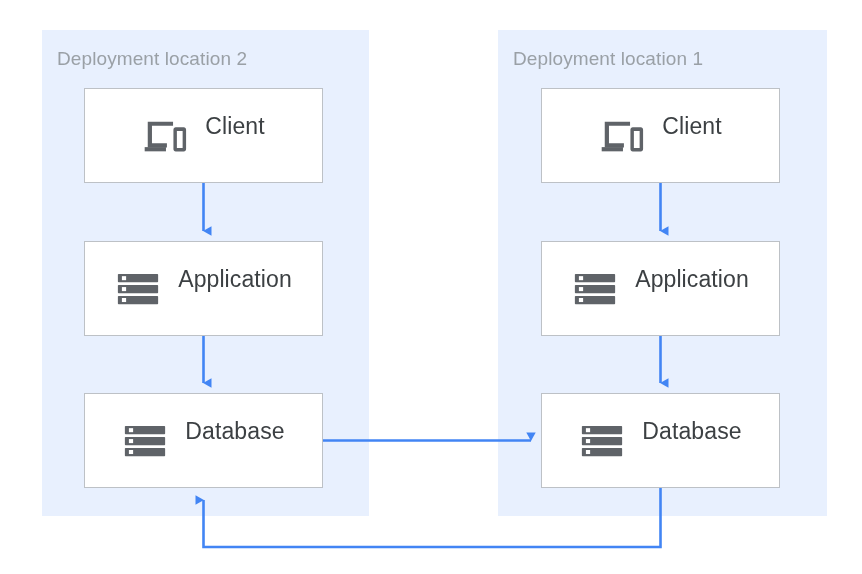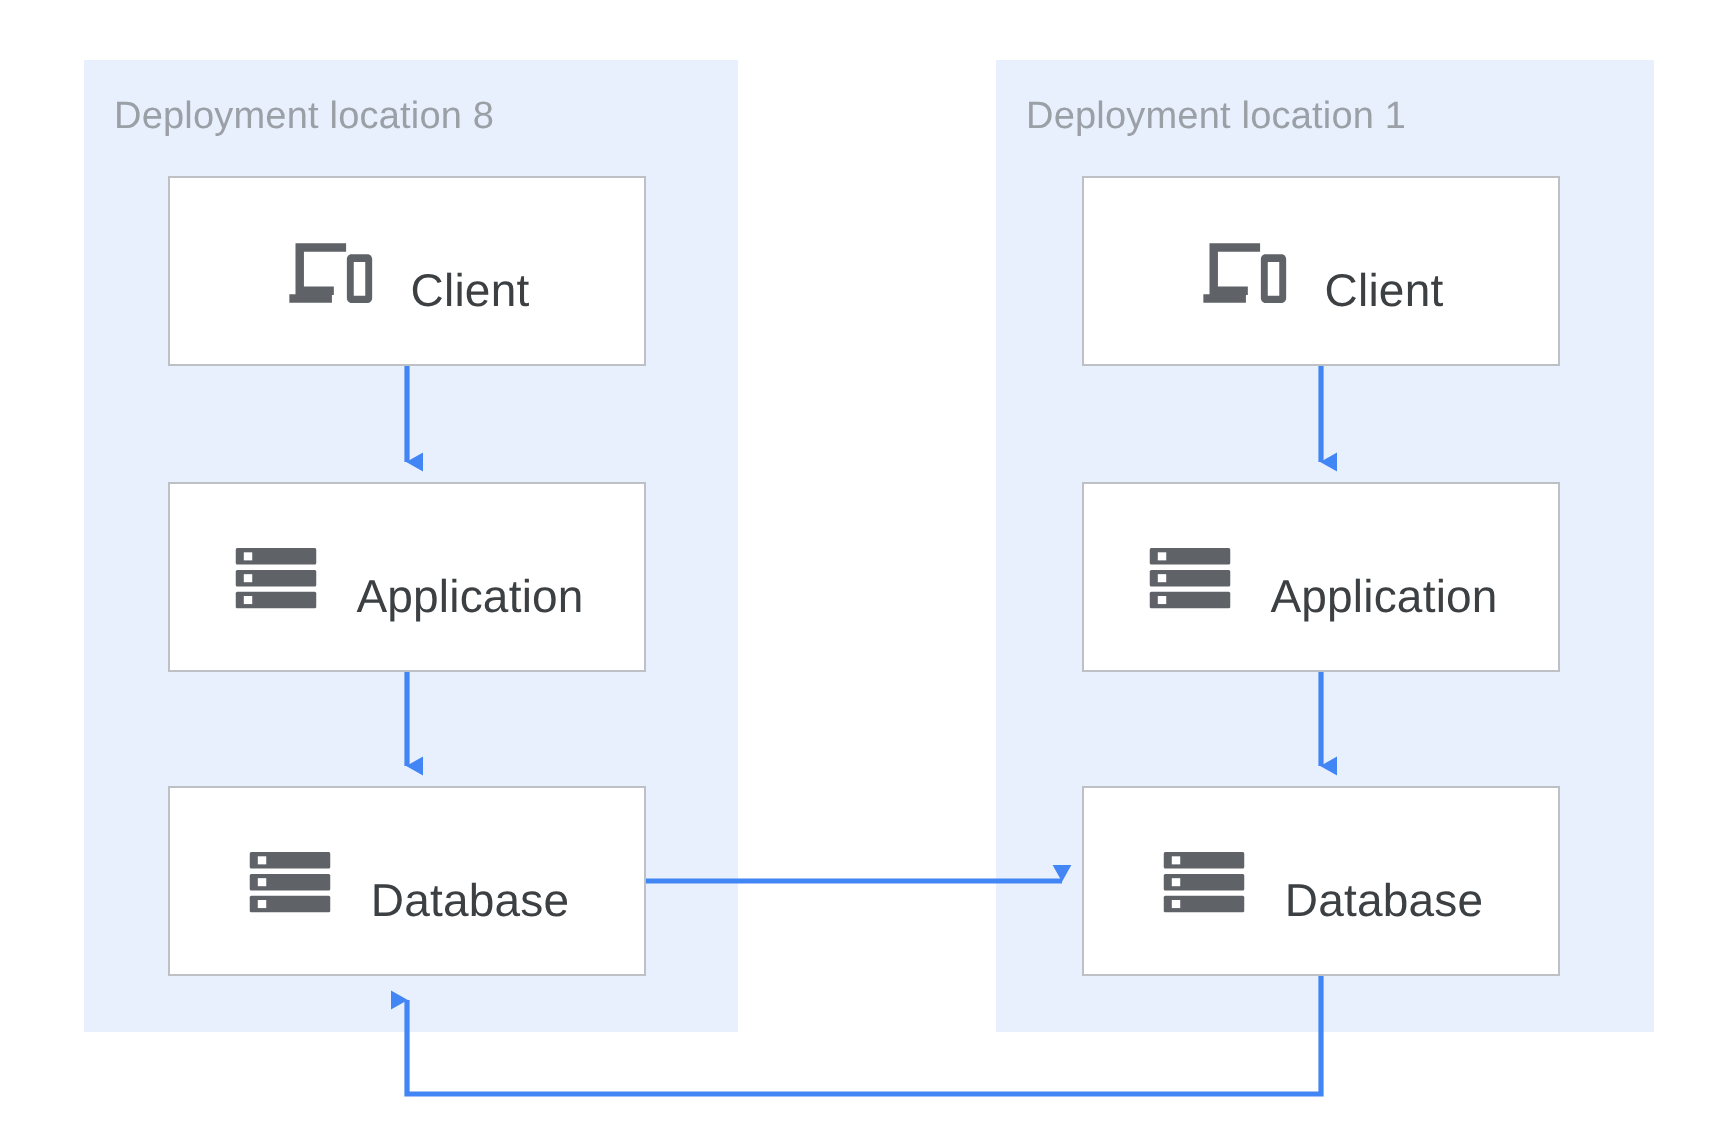--- a/index.html
+++ b/index.html
@@ -47,21 +47,21 @@
     background: #ffffff;
     border: 1px solid #bdc1c6;
     display: flex;
     align-items: center;
     justify-content: center;
     width: 239px;
     height: 95px;
   }
   .node-inner {
     display: flex;
-    align-items: flex-end;
+    align-items: flex-start;
     gap: 17px;
   }
   .node-label {
     font-size: 23px;
     line-height: 27px;
     color: #3c4043;
     white-space: nowrap;
     letter-spacing: 0.1px;
   }
   .node-icon {
@@ -89,21 +89,21 @@
     height: 574px;
     pointer-events: none;
   }
 </style>
 </head>
 <body>
 
 <div id="diagram">
 
   <div class="zone" id="zone-1">
-    <div class="zone-title">Deployment location 8</div>
+    <div class="zone-title">Deployment location 2</div>
   </div>
 
   <div class="zone" id="zone-2">
     <div class="zone-title">Deployment location 1</div>
   </div>
 
   <div class="node" id="node-client-1">
     <div class="node-inner">
       <span class="node-icon">
         <svg class="node-icon" viewBox="0 0 24 24" aria-hidden="true">

